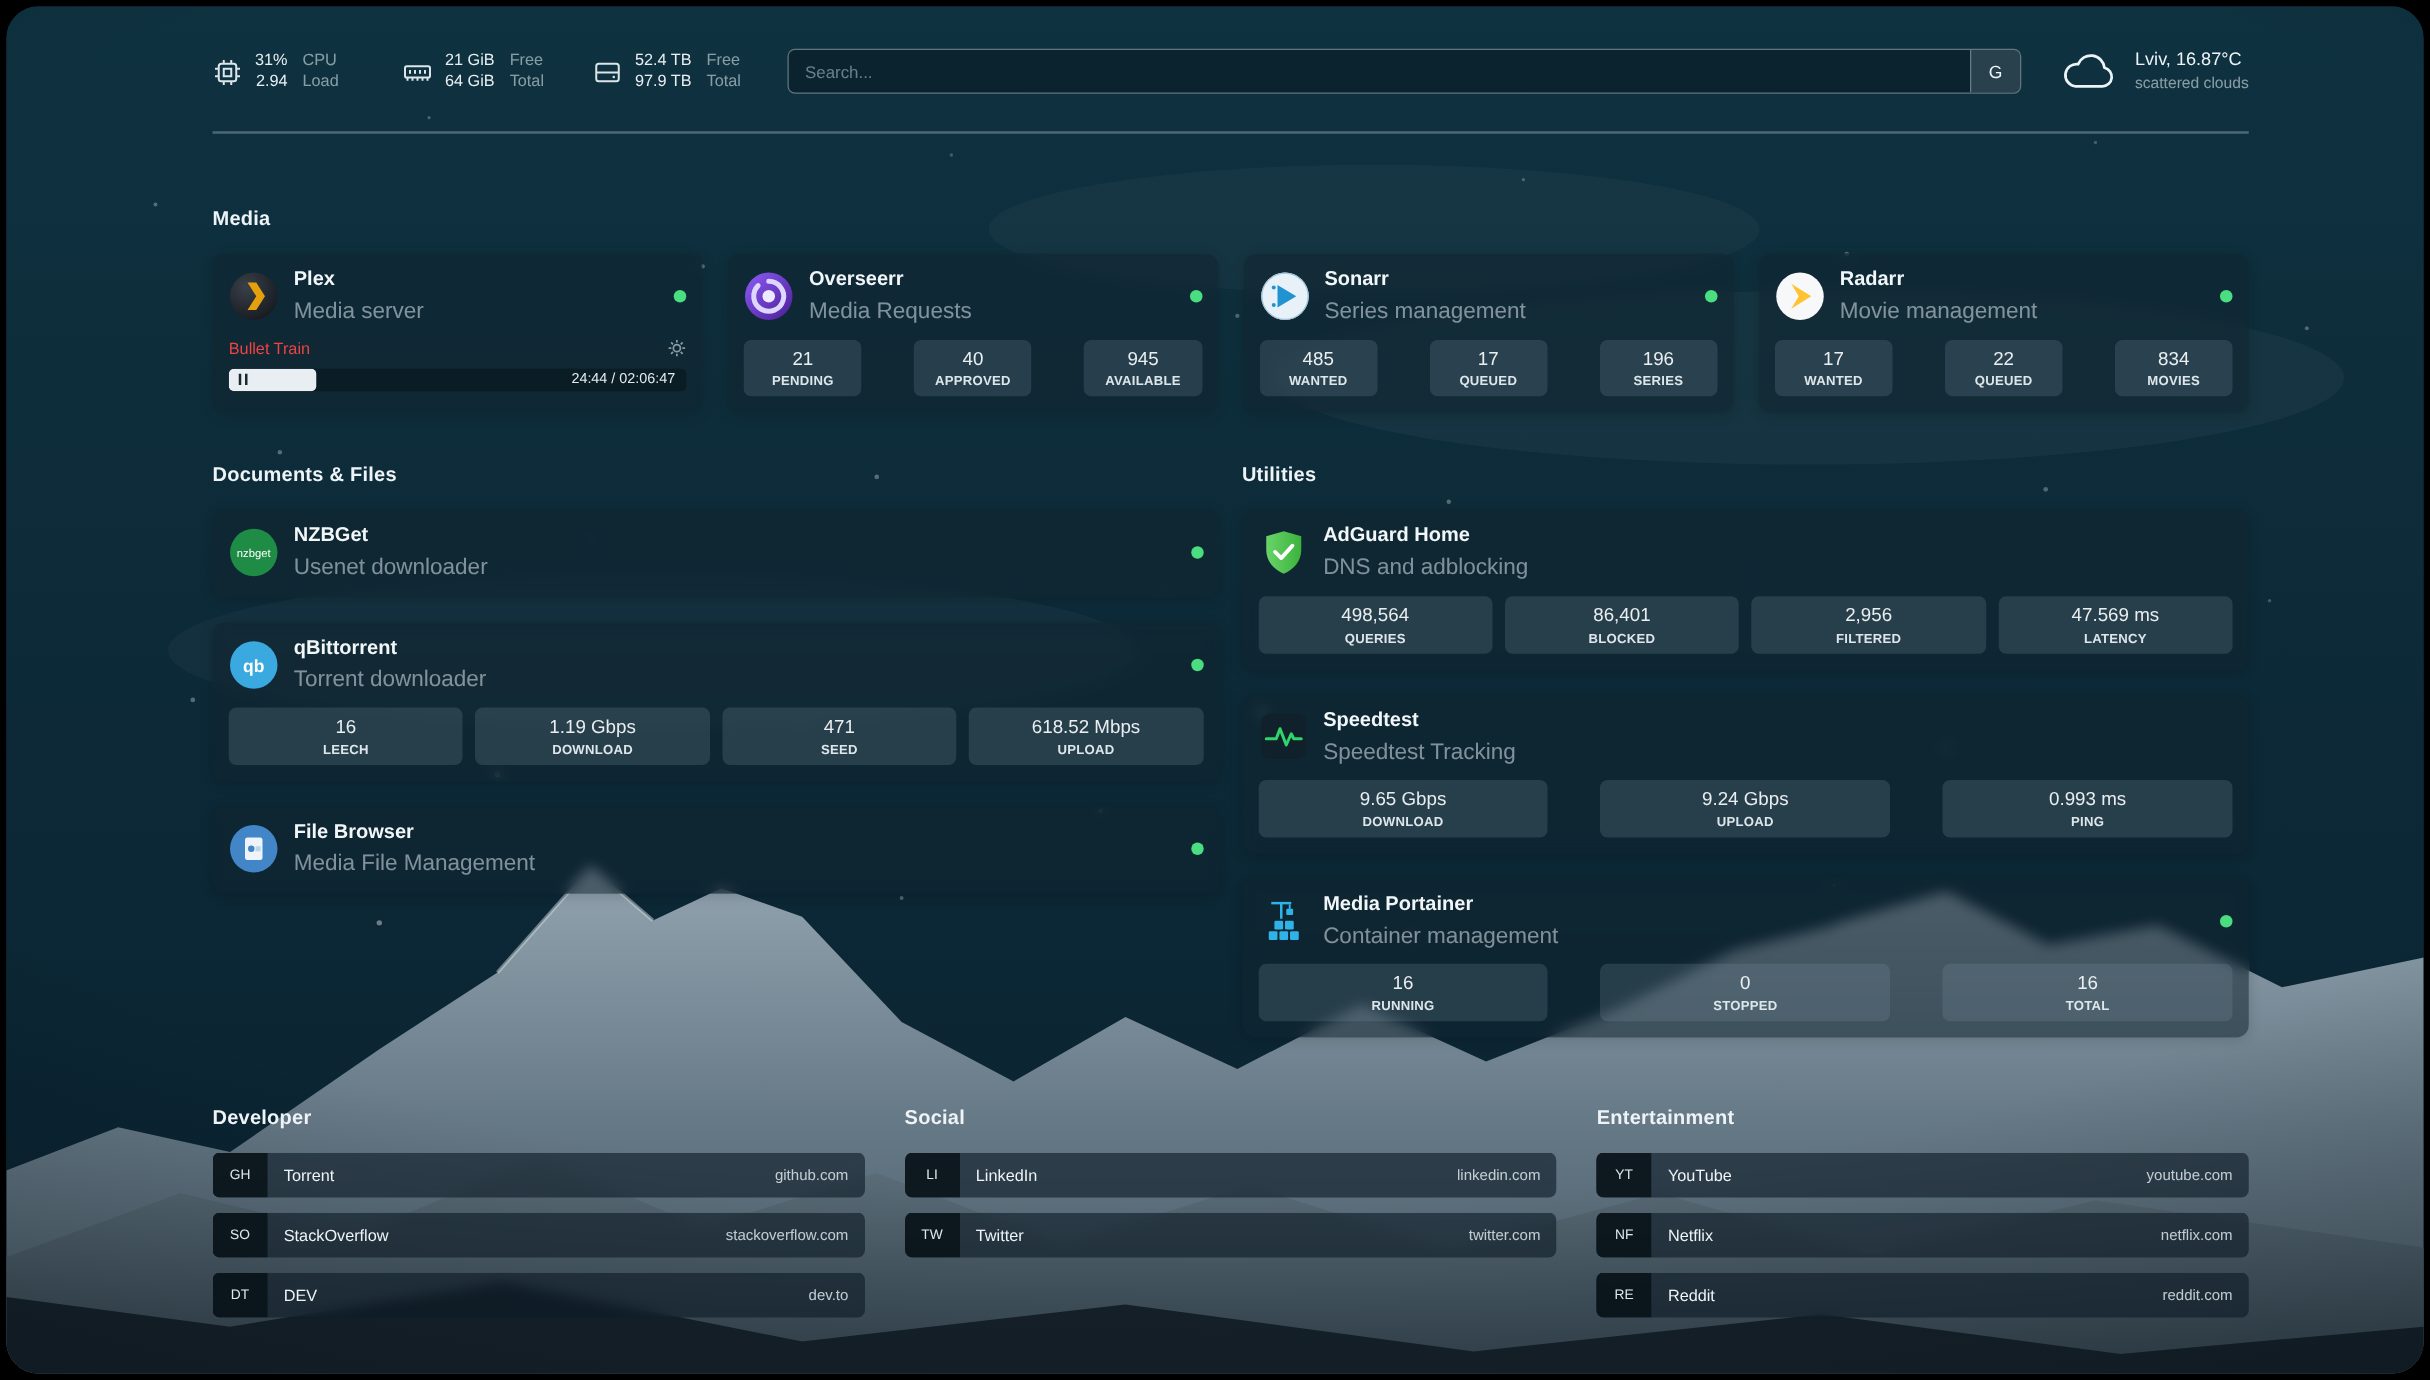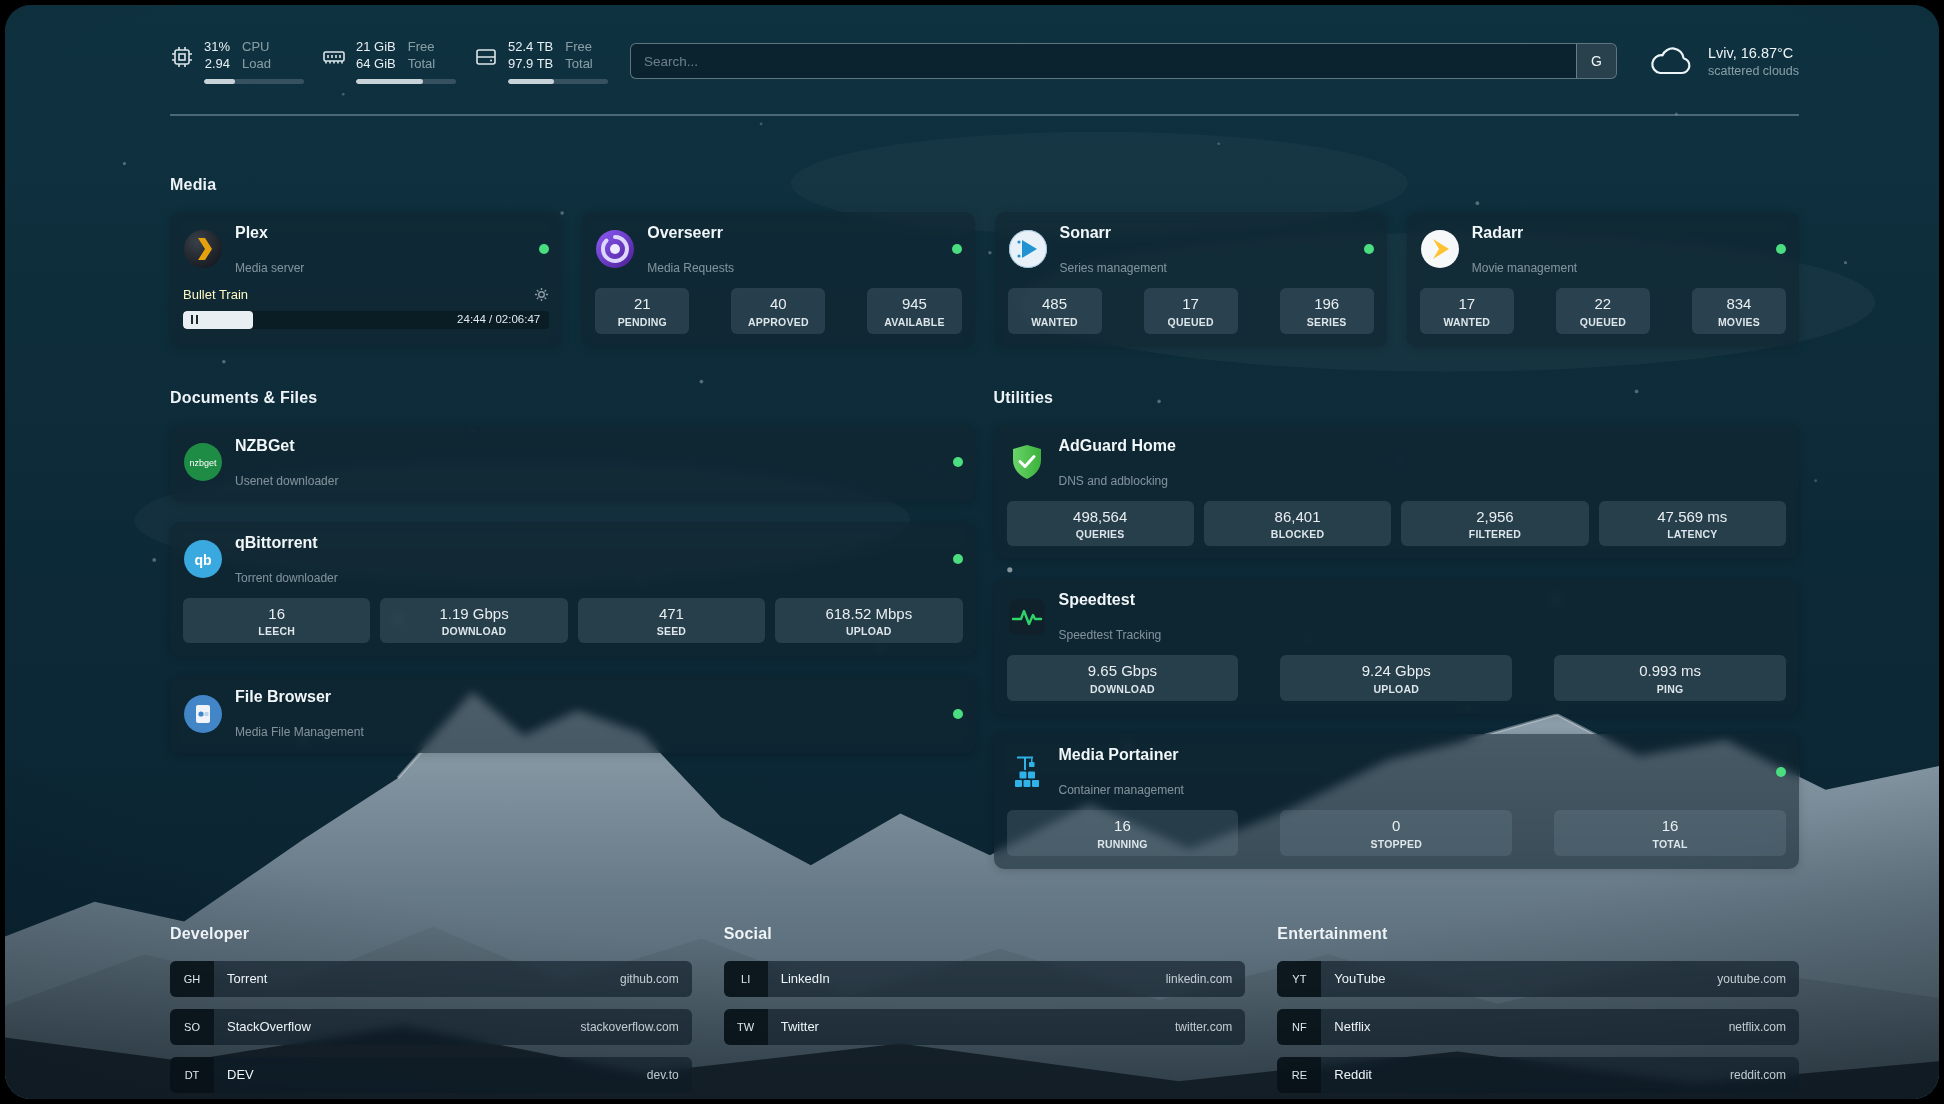--- a/index.html
+++ b/index.html
@@ -11,21 +11,21 @@
   .vignette { position:absolute; inset:0; pointer-events:none;
     background:radial-gradient(ellipse 120% 95% at 50% 38%, rgba(0,0,0,0) 52%, rgba(1,8,13,0.55) 100%); }
   .content { position:relative; z-index:2; height:100%; padding:0 140px 0 165px; }
 
   
   .topbar { display:flex; align-items:center; padding-top:34px; }
   .resources { display:flex; gap:18px; align-items:flex-start; }
   .widget { display:flex; gap:10px; align-items:flex-start; }
   .w-icon { width:24px; height:24px; color:#dce6ea; margin-top:6px; }
   .w-icon svg { width:24px; height:24px; display:block; }
-  .w-right { display:flex; flex-direction:column; width:100px; }
+  .w-right { display:flex; flex-direction:row; width:100px; }
   .w-texts { display:flex; gap:12px; justify-content:flex-start; }
   .w-vals { display:flex; flex-direction:column; align-items:flex-end; font-size:13px; color:#e9eff2; line-height:1.3; }
   .w-labels { display:flex; flex-direction:column; align-items:flex-start; font-size:13px; color:rgba(235,245,248,0.55); line-height:1.3; }
   .w-bar { margin-top:6px; height:5px; border-radius:3px; background:rgba(80,104,117,0.6); overflow:hidden; }
   .w-fill { height:100%; background:#c7d2d9; border-radius:3px; }
 
   .searchbox { flex:1; display:flex; height:36px; margin-left:22px; margin-right:30px;
     background:rgba(10,24,32,0.55); border:1px solid rgba(165,185,195,0.55); border-radius:6px; overflow:hidden; }
   .searchbox input { flex:1; background:transparent; border:none; outline:none; color:#e9eff2;
     font-size:13.5px; padding:0 13px; font-family:"Liberation Sans", sans-serif; }
@@ -45,32 +45,32 @@
   h2.sec { font-size:16px; font-weight:600; color:#edf3f6; margin-bottom:18px; letter-spacing:0.2px; }
   .media-section { margin-top:60px; }
   .media-grid { display:grid; grid-template-columns:repeat(4,1fr); gap:20px; }
 
   .card { background:rgba(16,36,47,0.55); border-radius:10px; padding:11px 13px 13px;
           backdrop-filter: blur(5px); box-shadow:0 2px 10px rgba(0,0,0,0.15); }
   .svc-head { display:flex; align-items:center; gap:12px; }
   .svc-icon { width:40px; height:40px; flex:0 0 40px; }
   .svc-icon svg { width:40px; height:40px; display:block; }
   .svc-name { font-size:16px; font-weight:600; color:#f1f6f8; line-height:1.25; }
-  .svc-desc { font-size:12px; color:rgba(222,234,240,0.55); line-height:1.25; margin-top:18px; }
+  .svc-desc { font-size:18px; color:rgba(222,234,240,0.55); line-height:1.25; margin-top:3px; }
   .dot { margin-left:auto; width:10px; height:10px; border-radius:50%; background:#4ade80; flex:0 0 10px; }
 
   .stats { display:grid; gap:10px; margin-top:12px; }
   .stats.c3 { grid-template-columns:repeat(3,1fr);gap:42px; }
   .stats.c4 { grid-template-columns:repeat(4,1fr); }
   .stat { background:rgba(128,152,164,0.22); border-radius:6px; padding:7px 4px 6px; text-align:center; }
   .stat-v { font-size:15px; color:#e9eef1; line-height:1.25; }
   .stat-l { font-size:10.5px; font-weight:700; color:#dde6ea; margin-top:2px; letter-spacing:0.02em; }
 
   
-  .np-row { display:flex; align-items:center; gap:8px; margin-top:11px; font-size:13px; color:#fef9c3; }
+  .np-row { display:flex; align-items:center; gap:8px; margin-top:11px; font-size:13px; color:#ef4444; }
   .np-title { flex:1; }
   .gear { width:15px; height:15px; cursor:pointer; opacity:0.75; }
   .gear svg { width:15px; height:15px; display:block; }
   .player { position:relative; height:18px; border-radius:4px; background:rgba(8,18,24,0.55); margin-top:9px; overflow:hidden; }
   .player-fill { position:absolute; left:0; top:0; bottom:0; background:#e9eef2; border-radius:4px; }
   .pauseglyph { position:absolute; left:8px; top:4.5px; width:7px; height:9px; z-index:2;
     border-left:2.5px solid #1b2830; border-right:2.5px solid #1b2830; }
   .ptime { position:absolute; right:9px; top:2.5px; z-index:2; font-size:11.5px; color:#e2eaef; }
 
   .cols2 { display:grid; grid-template-columns:1fr 1fr; column-gap:18px; margin-top:42px; }

